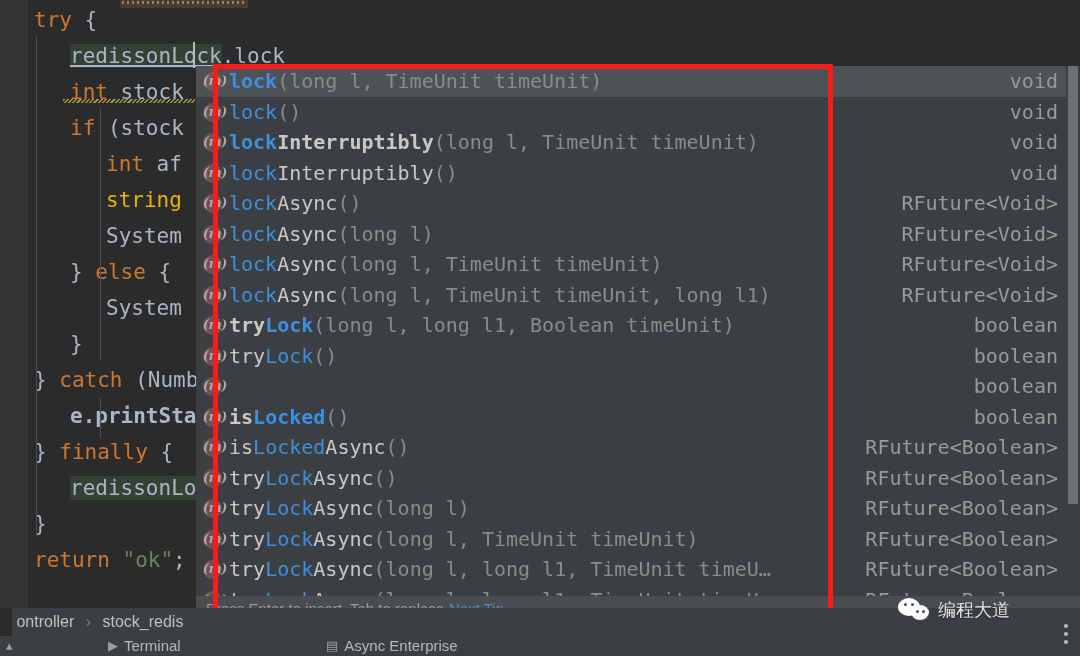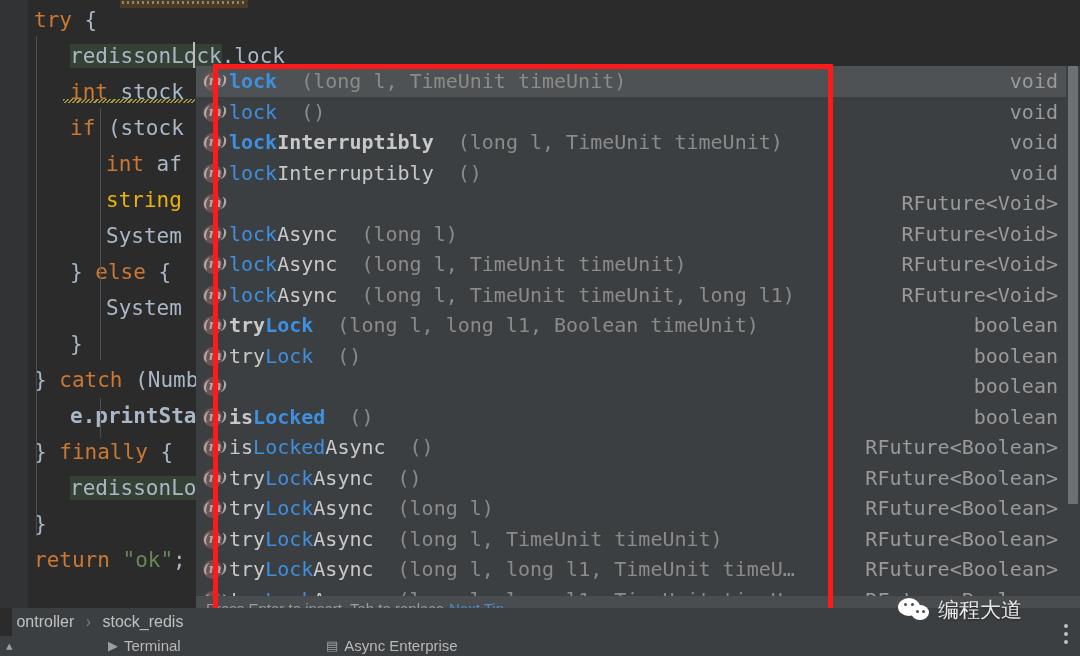--- a/index.html
+++ b/index.html
@@ -140,21 +140,21 @@
     max-width: 630px;
     overflow: hidden;
   }
   .row .type {
     position: absolute;
     right: 22px; top: 0;
     color: #9a9a9a;
   }
   .match { color: #3f8fe0; }
   .rest  { color: #c8c8c8; }
-  .params{ color: #8b8b8b; margin-left: 24px; }
+  .params{ color: #8b8b8b; }
   .row.bold .match, .row.bold .rest { font-weight: bold; }
 
   
   #popup-sb-track {
     position: absolute;
     right: 0; top: 0; width: 14px; height: 556px;
     background: #3c3f41;
   }
   #popup-sb-thumb {
     position: absolute;
@@ -186,21 +186,21 @@
     pointer-events: none;
   }
 
   
   #watermark {
     position: absolute;
     left: 898px; top: 596px;
     display: flex; align-items: center; gap: 6px;
     color: #e8e8e8;
     font-family: "Liberation Sans", sans-serif;
-    font-size: 21px;
+    font-size: 18px;
     text-shadow: 0 1px 2px rgba(0,0,0,.5);
   }
   #wechat-logo { position: relative; width: 34px; height: 28px; }
   #wechat-logo .b1, #wechat-logo .b2 {
     position: absolute; background: #fff; border-radius: 50%;
   }
   #wechat-logo .b1 { left: 0; top: 2px; width: 22px; height: 18px; }
   #wechat-logo .b2 { left: 13px; top: 9px; width: 18px; height: 15px; }
   #wechat-logo .d { position: absolute; width: 3px; height: 3px; background: #4a4d4f; border-radius: 50%; }
   #wechat-logo .d1 { left: 6px;  top: 7px; }
@@ -222,21 +222,21 @@
 <body>
 
 <div id="root">
 
   <div id="editor">
     <div class="gutter"></div>
     <div class="topbar-hl"></div>
     <div class="topbar-hl-dots"></div>
     <div id="code-lines">
         <div class="code-line" style="top: 2px; left: 34px;"><span class="kw">try </span><span class="plain">{</span></div>
-        <div class="code-line" style="top: 38px; left: 70px;"><span class="idn occ">redissonLock</span><span class="idn">.lock</span></div>
+        <div class="code-line" style="top: 38px; left: 70px; text-decoration: underline;"><span class="idn occ">redissonLock</span><span class="idn">.lock</span></div>
         <div class="code-line" style="top: 74px; left: 70px;"><span class="kw">int </span><span class="idn">stock </span></div>
         <div class="code-line" style="top: 110px; left: 70px;"><span class="kw">if </span><span class="plain">(stock </span></div>
         <div class="code-line" style="top: 146px; left: 106px;"><span class="kw">int </span><span class="idn">af</span></div>
         <div class="code-line" style="top: 182px; left: 106px;"><span class="typ">string</span></div>
         <div class="code-line" style="top: 218px; left: 106px;"><span class="idn">System</span></div>
         <div class="code-line" style="top: 254px; left: 70px;"><span class="plain">} </span><span class="kw">else</span><span class="plain"> {</span></div>
         <div class="code-line" style="top: 290px; left: 106px;"><span class="idn">System</span></div>
         <div class="code-line" style="top: 326px; left: 70px;"><span class="plain">}</span></div>
         <div class="code-line" style="top: 362px; left: 34px;"><span class="plain">} </span><span class="kw">catch</span><span class="plain"> (Numbe</span></div>
         <div class="code-line" style="top: 398px; left: 70px; font-weight: bold;"><span class="idn">e.printSta</span></div>
@@ -271,20 +271,21 @@
           <span class="name"><span class="match">lock</span><span class="rest">Interruptibly</span><span class="params">(long l, TimeUnit timeUnit)</span></span>
           <span class="type">void</span>
         </div>
         <div class="row">
           <span class="ico">m</span>
           <span class="name"><span class="match">lock</span><span class="rest">Interruptibly</span><span class="params">()</span></span>
           <span class="type">void</span>
         </div>
         <div class="row">
           <span class="ico">m</span>
+          <span class="name"><span class="match">lock</span><span class="rest">Async</span><span class="params">()</span></span>
           <span class="type">RFuture&lt;Void&gt;</span>
         </div>
         <div class="row">
           <span class="ico">m</span>
           <span class="name"><span class="match">lock</span><span class="rest">Async</span><span class="params">(long l)</span></span>
           <span class="type">RFuture&lt;Void&gt;</span>
         </div>
         <div class="row">
           <span class="ico">m</span>
           <span class="name"><span class="match">lock</span><span class="rest">Async</span><span class="params">(long l, TimeUnit timeUnit)</span></span>

